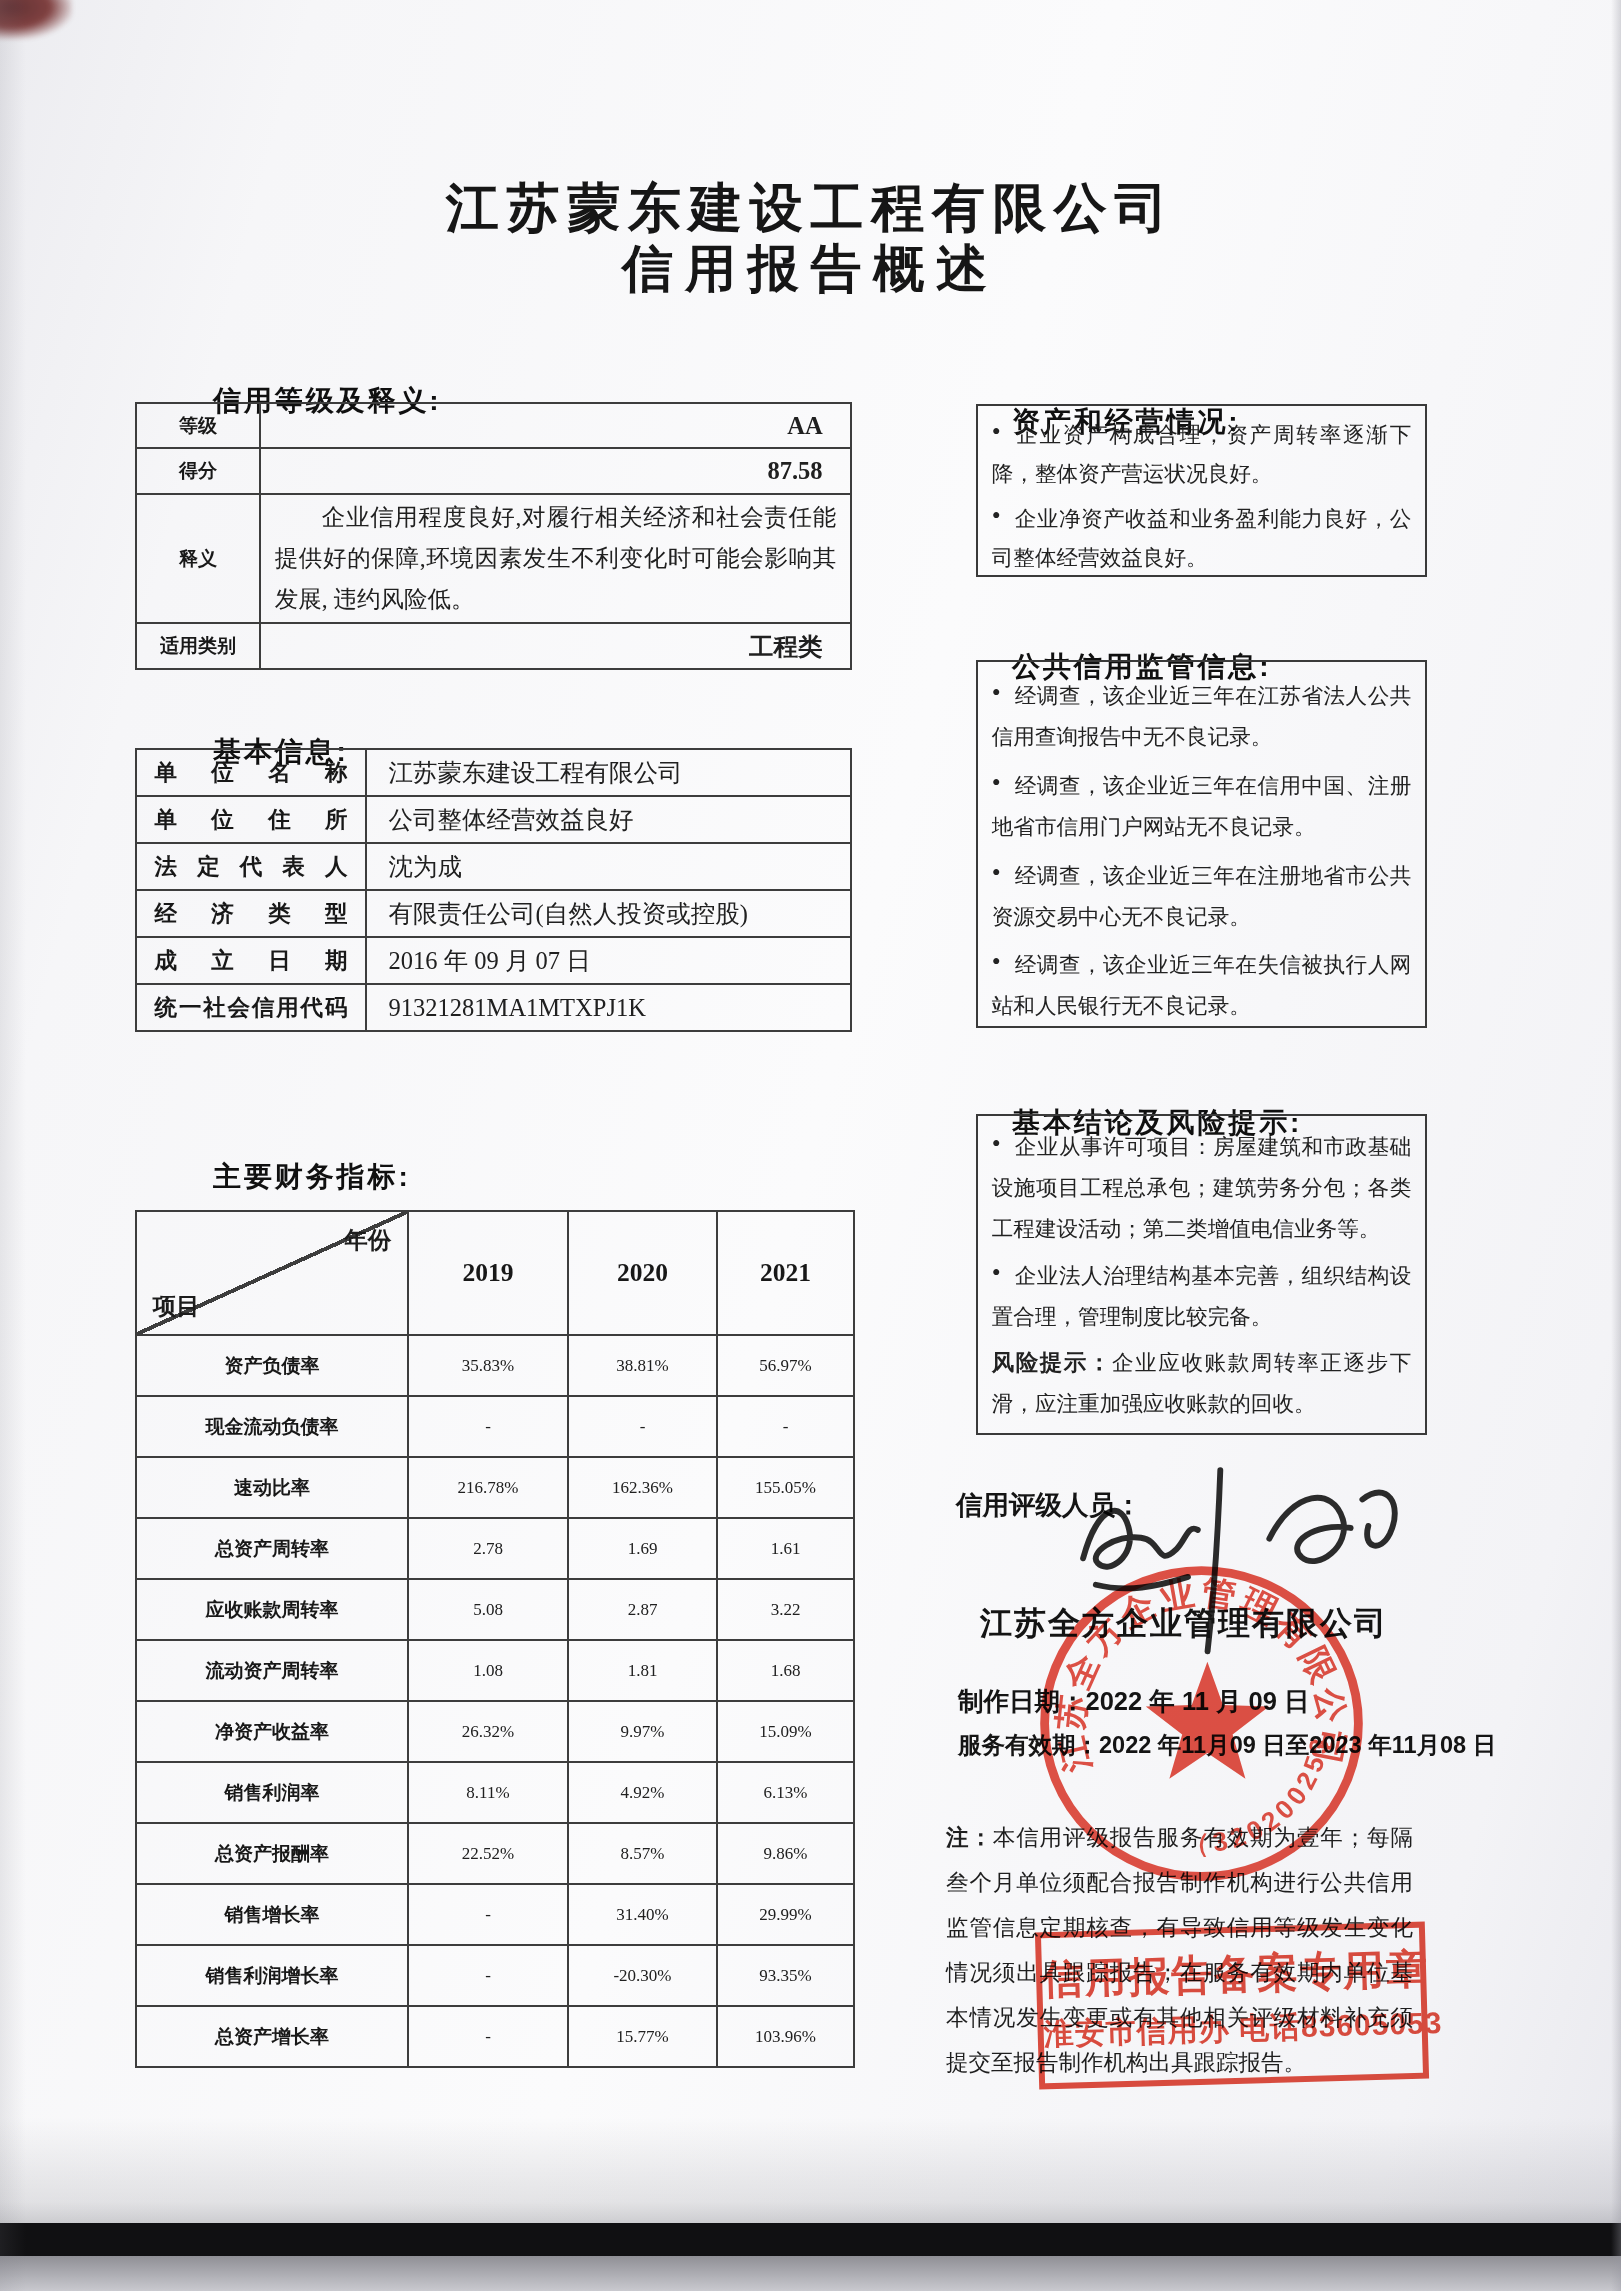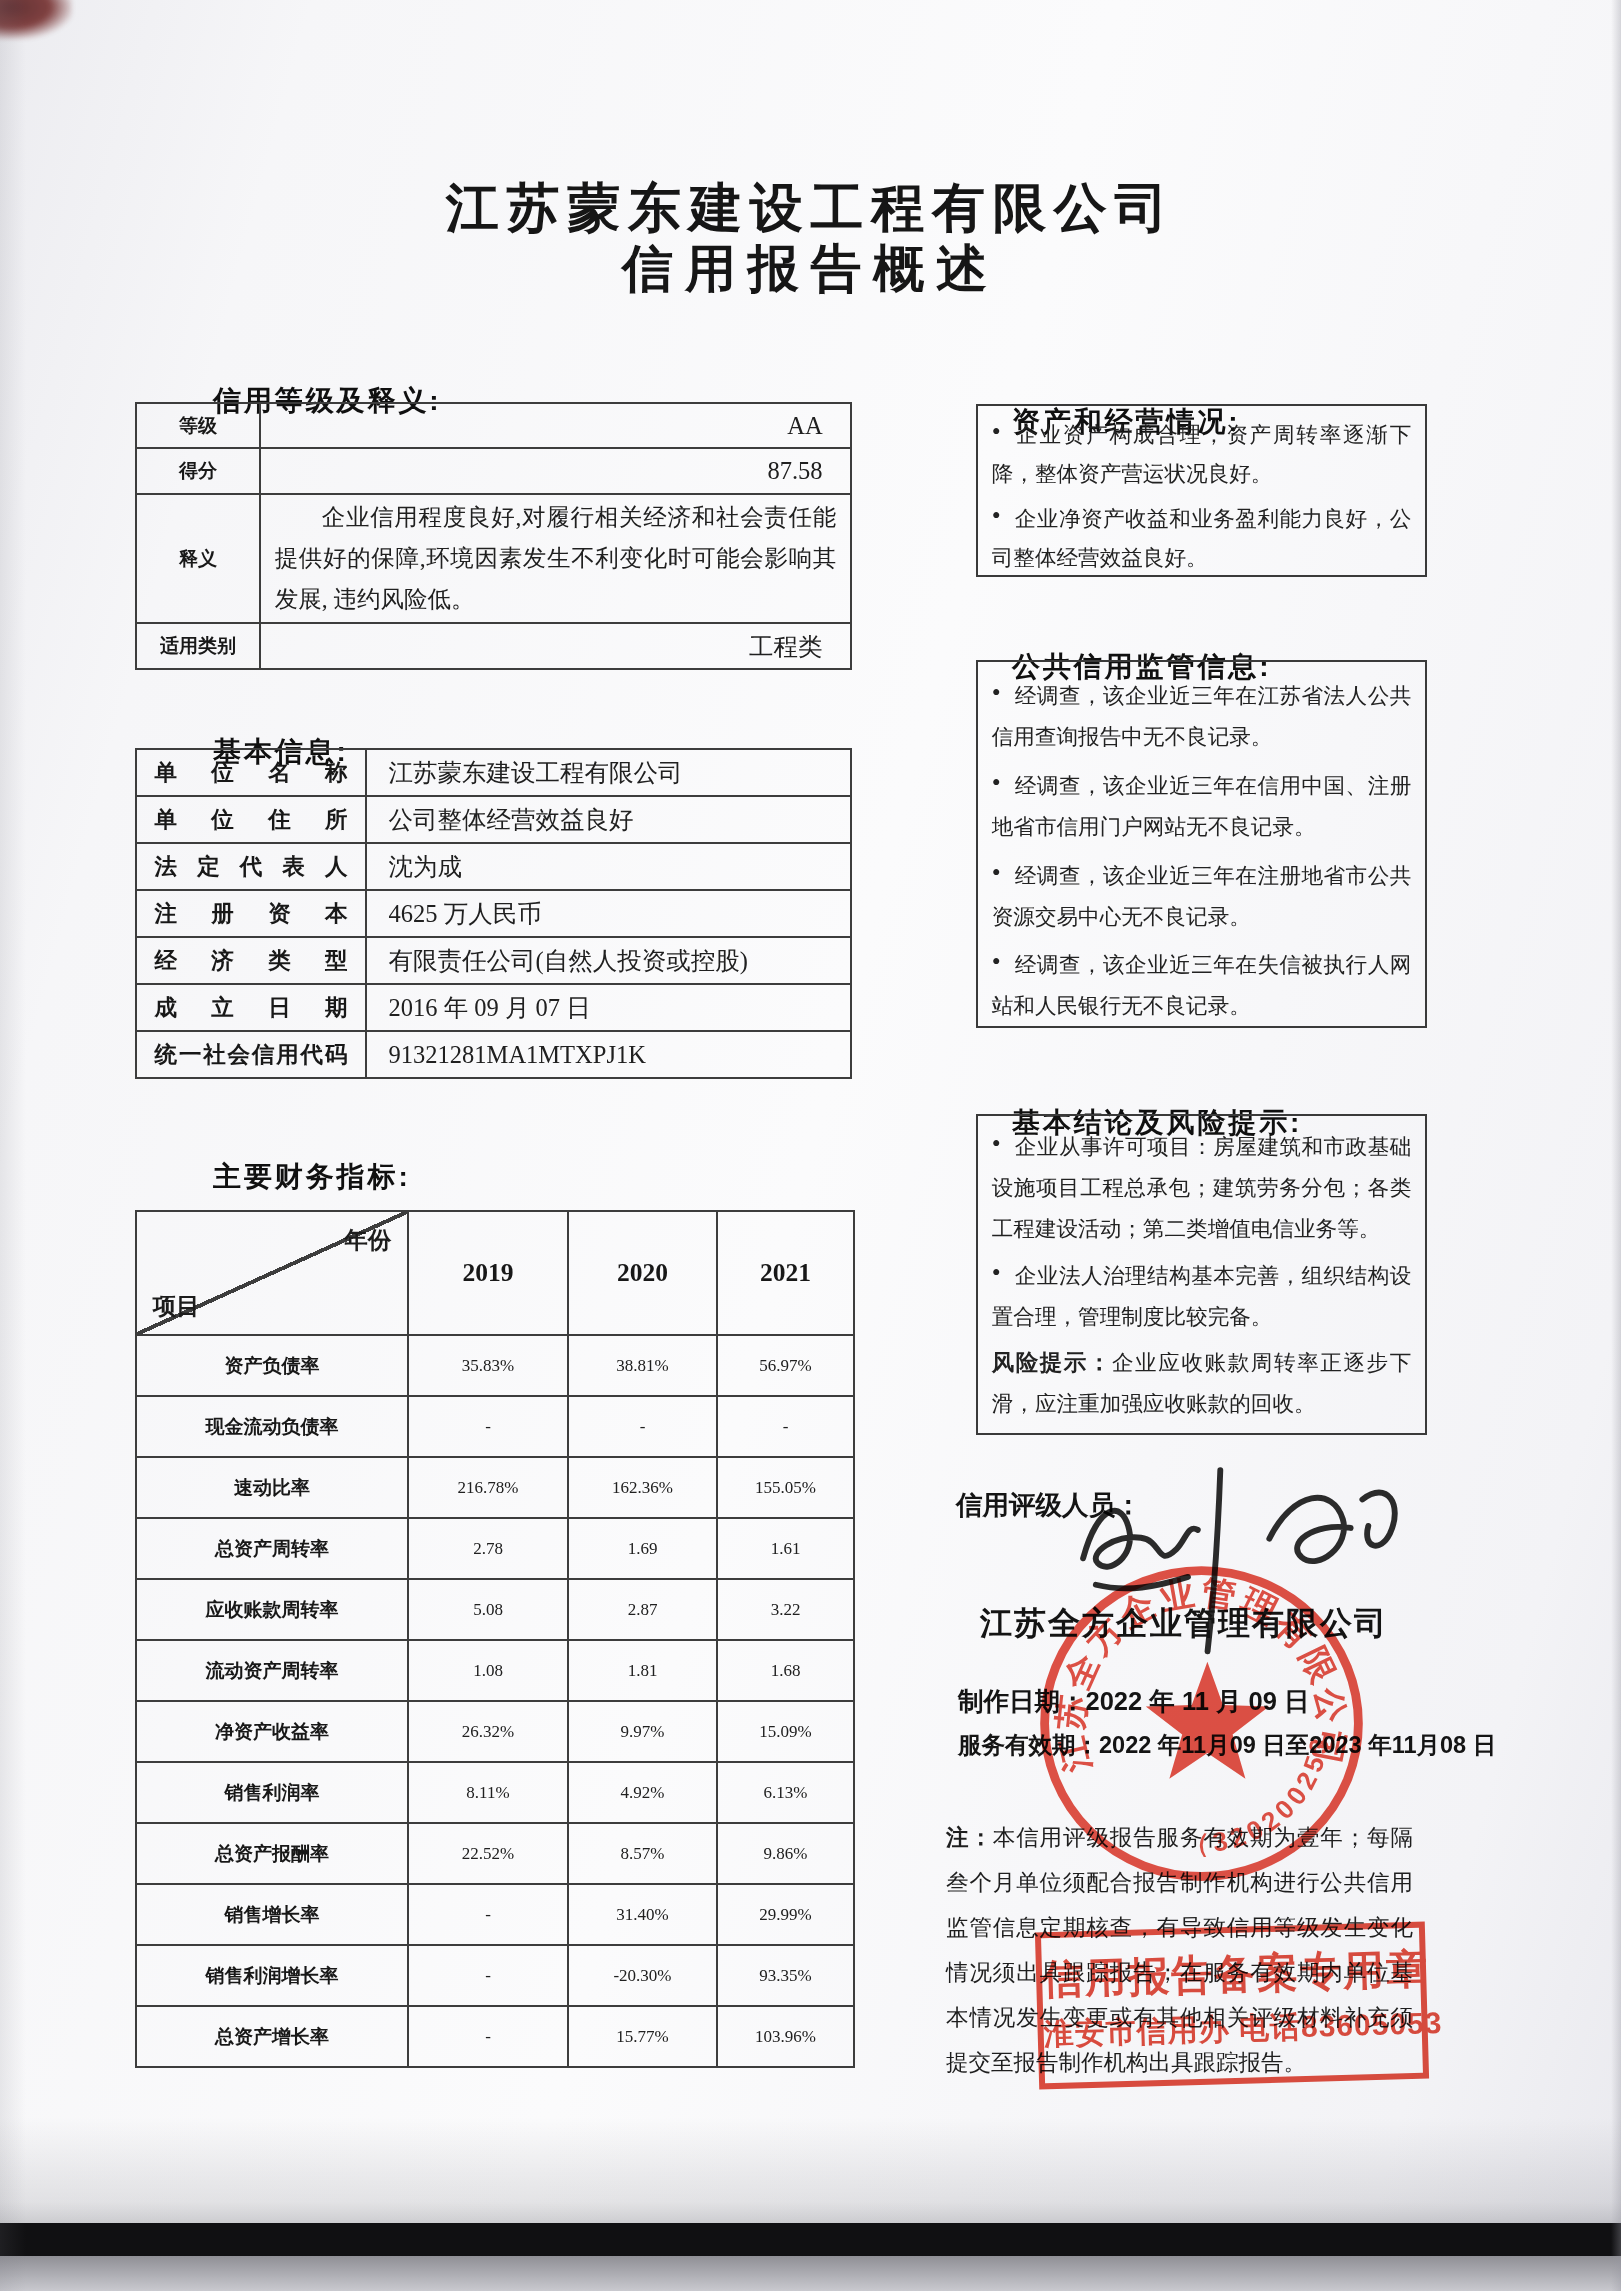--- a/index.html
+++ b/index.html
@@ -25,21 +25,21 @@
     font-family:"Liberation Serif",serif; font-weight:700; color:#161616; }
   .t1 { top:173px; font-size:53px; letter-spacing:7.8px; }
   .t2 { top:235px; font-size:51px; letter-spacing:11.8px; }
   .sh { position:absolute; font-weight:700; font-size:28px; letter-spacing:2.9px; color:#101010; white-space:nowrap;margin-top:33px; }
 
   
   table.tbl { position:absolute; border-collapse:collapse; table-layout:fixed; }
   table.tbl td { border:2px solid #3d3d3d; vertical-align:middle; overflow:hidden; }
   .lb  { font-weight:700; font-size:19px; text-align:center; color:#181818; }
   .lbj { font-weight:700; font-size:22.5px; color:#181818; text-align:justify; text-align-last:justify; padding:0 17.6px; }
-  .vr  { font-family:"Liberation Serif",serif; font-size:24.5px; text-align:right; padding-right:27.4px; color:#202020; }
+  .vr  { font-family:"Liberation Serif",serif; font-size:24.5px; text-align:right; padding-right:27.4px; color:#202020;font-weight:bold; }
   .vl  { font-family:"Liberation Serif",serif; font-size:24.5px; text-align:left; padding-left:21.6px; color:#202020; }
   .vc  { font-family:"Liberation Serif",serif; font-size:17px; text-align:center; color:#202020; }
   .para{ font-family:"Liberation Serif",serif; font-size:23.5px; line-height:41px; text-align:justify;
          padding:2px 13.7px; text-indent:47px; color:#202020; }
   .yr  { font-family:"Liberation Serif",serif; font-weight:700; font-size:25.5px; text-align:center; color:#181818; }
   .diag{ position:relative;
          background:linear-gradient(to bottom right, transparent calc(50% - 2px), #3d3d3d calc(50% - 2px), #3d3d3d calc(50% + 2px), transparent calc(50% + 2px)); }
   .diag .tr { position:absolute; right:15.7px; top:11.8px;  font-weight:700; font-size:23.5px; }
   .diag .bl { position:absolute; left:15.7px; bottom:11.8px; font-weight:700; font-size:23.5px; }
 
@@ -119,24 +119,20 @@
       <td class="lbj">单位名称</td>
       <td class="vl">江苏蒙东建设工程有限公司</td>
     </tr>
     <tr style="height:47px">
       <td class="lbj">单位住所</td>
       <td class="vl">公司整体经营效益良好</td>
     </tr>
     <tr style="height:47px">
       <td class="lbj">法定代表人</td>
       <td class="vl">沈为成</td>
-    </tr>
-    <tr style="height:47px">
-      <td class="lbj">注册资本</td>
-      <td class="vl">4625 万人民币</td>
     </tr>
     <tr style="height:47px">
       <td class="lbj">经济类型</td>
       <td class="vl">有限责任公司(自然人投资或控股)</td>
     </tr>
     <tr style="height:47px">
       <td class="lbj">成立日期</td>
       <td class="vl">2016 年 09 月 07 日</td>
     </tr>
     <tr style="height:47px">

